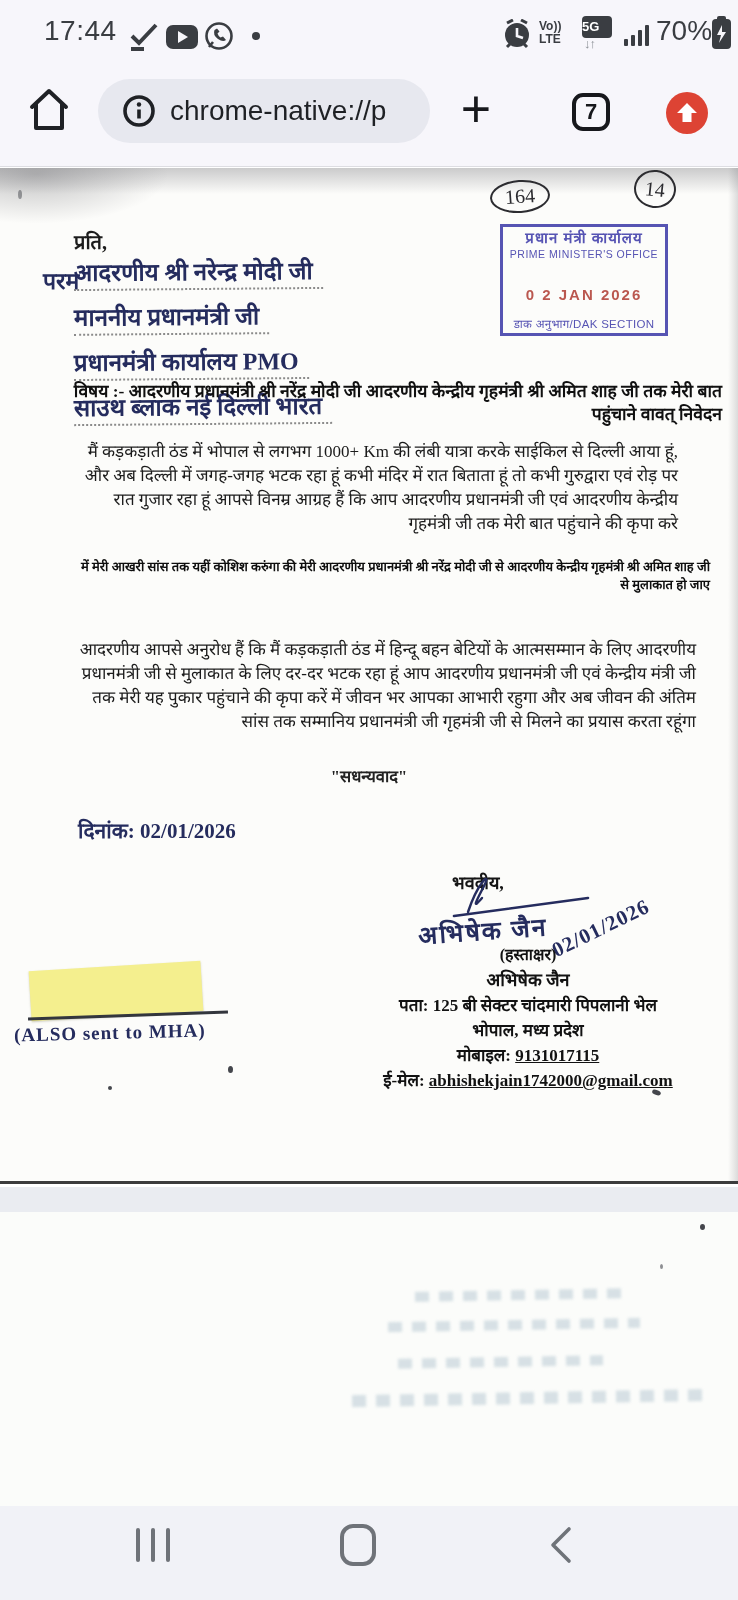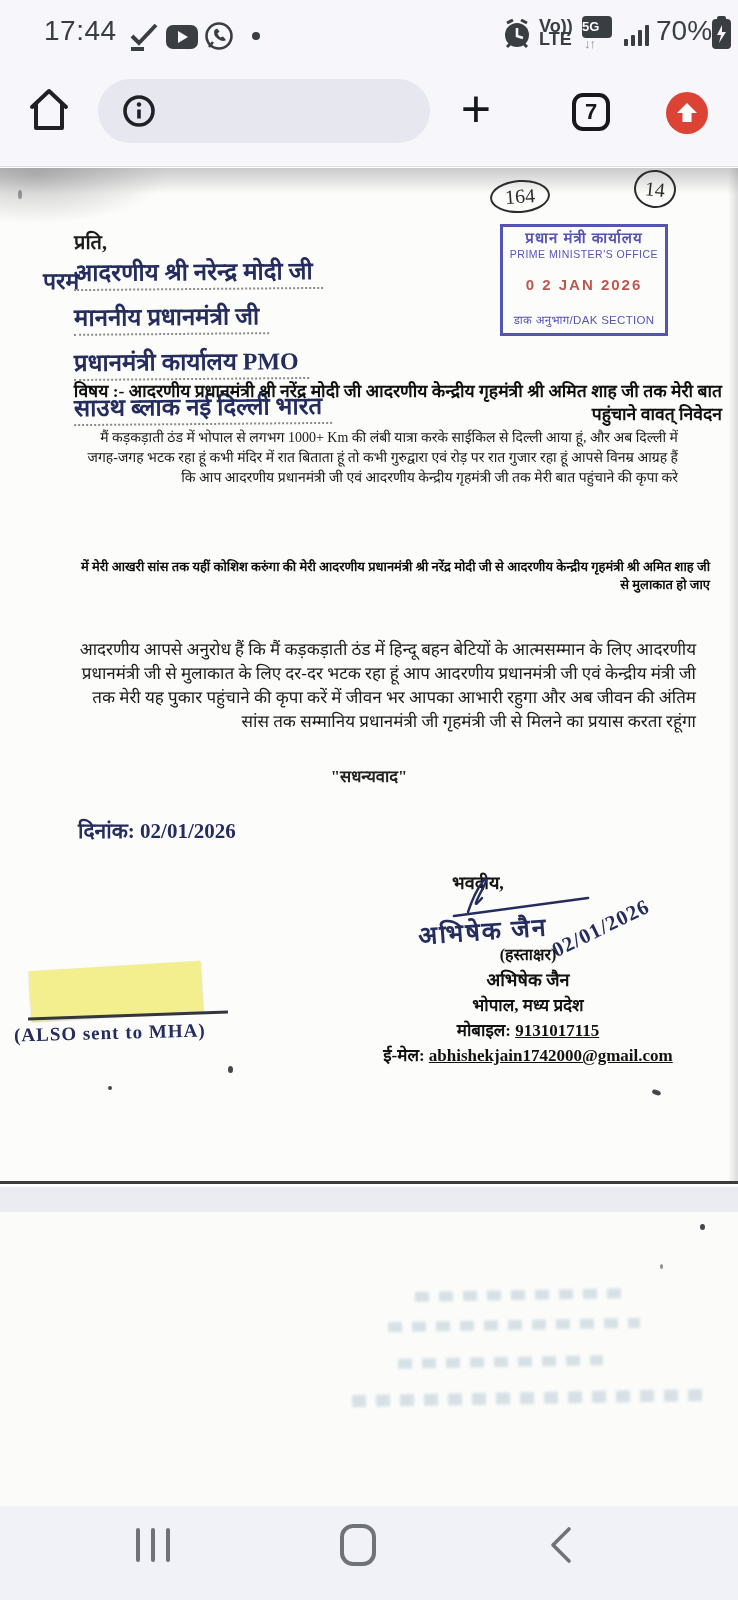--- a/index.html
+++ b/index.html
@@ -16,21 +16,21 @@
   }
   *{margin:0;padding:0;box-sizing:border-box;}
   html,body{width:738px;background:#fff;font-family:"Liberation Sans",sans-serif;}
   .screen{position:relative;width:738px;height:1600px;overflow:hidden;background:#fff;}
 
   
   .status-bar{position:absolute;left:0;top:0;width:738px;height:68px;background:var(--toolbar-bg);}
   .time{position:absolute;left:44px;top:15px;font-size:28px;font-weight:500;color:var(--status-ink);letter-spacing:.5px;}
   .sb-icon{position:absolute;}
   .sb-dot{position:absolute;left:252px;top:32px;width:8px;height:8px;border-radius:50%;background:var(--status-ink);}
-  .volte{position:absolute;left:539px;top:20px;font-size:18px;line-height:13px;font-weight:700;color:var(--status-ink);}
+  .volte{position:absolute;left:539px;top:20px;font-size:12px;line-height:13px;font-weight:700;color:var(--status-ink);}
   .badge-5g{position:absolute;left:582px;top:16px;width:30px;height:22px;background:var(--status-ink);color:#fff;border-radius:4px;font-size:13px;font-weight:700;text-align:left;line-height:22px;}
   .badge-5g-arrows{position:absolute;left:584px;top:36px;font-size:13px;color:#8a8e94;letter-spacing:-1px;}
   .sig-bars{position:absolute;left:624px;top:24px;width:26px;height:22px;}
   .sig-bars i{position:absolute;bottom:0;width:4px;background:var(--status-ink);border-radius:1px;}
   .battery-pct{position:absolute;left:656px;top:15px;font-size:28px;color:var(--status-ink);}
   .battery{position:absolute;left:712px;top:19px;width:19px;height:30px;background:var(--status-ink);border-radius:4px;}
   .battery:before{content:"";position:absolute;top:-3px;left:5px;width:9px;height:3px;background:var(--status-ink);border-radius:2px 2px 0 0;}
 
   
   .toolbar{position:absolute;left:0;top:68px;width:738px;height:99px;background:var(--toolbar-bg);border-bottom:1.5px solid #dddde2;}
@@ -52,31 +52,31 @@
   .serif{font-family:"Liberation Serif",serif;text-align:right;}
   .hand{font-family:cursive;color:var(--ink-blue);}
 
   .ref-circle{position:absolute;border:2px solid #2c2c30;border-radius:50%;color:#2c2c30;font-family:cursive;display:flex;align-items:center;justify-content:center;background:transparent;}
   .ref-left{left:490px;top:12px;width:60px;height:33px;font-size:20px;transform:rotate(-4deg);}
   .ref-right{left:634px;top:2px;width:42px;height:38px;font-size:20px;transform:rotate(6deg);}
 
   .stamp{position:absolute;left:500px;top:56px;width:168px;height:112px;border:3px solid var(--stamp-blue);color:var(--stamp-blue);text-align:center;opacity:.92;}
   .stamp-hi{font-size:15px;font-weight:700;letter-spacing:1px;}
   .stamp-en{font-size:10.5px;letter-spacing:.5px;margin-top:1px;}
-  .stamp-date{font-size:15px;font-weight:700;color:var(--stamp-red);letter-spacing:2px;margin-top:16px;}
-  .stamp-dak{font-size:11.5px;margin-top:19px;letter-spacing:.3px;}
+  .stamp-date{font-size:15px;font-weight:700;color:var(--stamp-red);letter-spacing:2px;margin-top:26px;}
+  .stamp-dak{font-size:11.5px;margin-top:13px;letter-spacing:.3px;}
 
   .salutation{position:absolute;left:74px;top:60px;font-size:20px;font-weight:700;color:#1c1c1c;}
   .margin-word{position:absolute;left:43px;top:96px;font-size:23px;font-weight:600;}
   .addr-block{position:absolute;left:74px;top:86px;}
   .addr-line{font-size:24px;font-weight:600;margin-bottom:9px;border-bottom:2px dotted #8a8a8a;display:table;padding:0 10px 1px 0;transform:rotate(-.5deg);}
 
   .subject{position:absolute;left:72px;top:212px;width:650px;font-size:17.5px;font-weight:700;line-height:1.33;color:#101010;}
   .para{position:absolute;color:#1b1b1b;line-height:1.42;}
-  .para1{left:76px;top:260px;width:602px;font-size:14px;}
+  .para1{left:76px;top:272px;width:602px;font-size:17px;}
   .para2{left:76px;top:390px;width:634px;font-size:13px;font-weight:700;color:#0e0e0e;}
   .para3{left:76px;top:470px;width:620px;font-size:17px;}
   .thanks{position:absolute;left:0;top:596px;width:738px;text-align:center;font-size:16.5px;font-weight:700;color:#222;}
 
   .date-line{position:absolute;left:78px;top:648px;font-size:21px;font-weight:600;}
   .signoff{position:absolute;left:452px;top:702px;font-size:18px;font-weight:700;color:#151515;}
   .sig-scribble{position:absolute;left:420px;top:700px;}
   .sig-name-hand{position:absolute;left:418px;top:745px;font-size:25px;font-weight:600;transform:rotate(-4deg);letter-spacing:2px;}
   .sig-date-hand{position:absolute;left:548px;top:748px;font-size:21px;font-weight:600;transform:rotate(-26deg);letter-spacing:1px;}
   .sender-block{position:absolute;left:328px;top:775px;width:400px;text-align:center;color:#121212;}
@@ -158,20 +158,21 @@
     <svg class="home-btn" viewBox="0 0 46 50">
       <path d="M6 23 L23 7 L40 23" fill="none" stroke="#1f2125" stroke-width="4" stroke-linecap="round" stroke-linejoin="round"></path>
       <path d="M10 20 V44 H36 V20" fill="none" stroke="#1f2125" stroke-width="4" stroke-linejoin="round"></path>
     </svg>
     <div class="omnibox">
       <svg class="info-ic" width="34" height="34" viewBox="0 0 34 34">
         <circle cx="17" cy="17" r="14" fill="none" stroke="#1f2125" stroke-width="3.6"></circle>
         <circle cx="17" cy="10.5" r="2.2" fill="#1f2125"></circle>
         <line x1="17" y1="15.5" x2="17" y2="24.5" stroke="#1f2125" stroke-width="3.6"></line>
       </svg>
+      <div class="url-text">chrome-native://p</div>
     </div>
     <div class="plus-btn">+</div>
     <div class="tabs-btn">
       <div class="tabs-count">7</div>
     </div>
     <div class="update-btn">
       <svg width="24" height="24" viewBox="0 0 24 24">
         <path d="M12 2 L22 12 H16.5 V21 H7.5 V12 H2 Z" fill="#ffffff"></path>
       </svg>
     </div>
@@ -214,20 +215,21 @@
     <svg class="sig-scribble" width="190" height="55" viewBox="0 0 190 55">
       <path d="M48 44 C58 14, 72 2, 64 18 C58 30, 50 44, 62 30" fill="none" stroke="#252c5e" stroke-width="2.4" stroke-linecap="round"></path>
       <path d="M34 48 L168 30" fill="none" stroke="#252c5e" stroke-width="2.6" stroke-linecap="round"></path>
     </svg>
     <div class="sig-name-hand hand">अभिषेक जैन</div>
     <div class="sig-date-hand hand">02/01/2026</div>
 
     <div class="sender-block serif">
       <div class="ln sig-label">(हस्ताक्षर)</div>
       <div class="ln sender-name">अभिषेक जैन</div>
+      <div class="ln sender-addr">पता: 125 बी सेक्टर चांदमारी पिपलानी भेल</div>
       <div class="ln sender-addr">भोपाल, मध्य प्रदेश</div>
       <div class="ln sender-addr"><span>मोबाइल: </span><span class="u latin">9131017115</span></div>
       <div class="ln sender-addr"><span>ई-मेल: </span><span class="u latin">abhishekjain1742000@gmail.com</span></div>
     </div>
 
     <div class="sticky"></div>
     <div class="sticky-line"></div>
     <div class="mha-note hand">(ALSO sent to MHA)</div>
 
     <div class="speck" style="left:228px;top:898px;width:5px;height:7px"></div>

